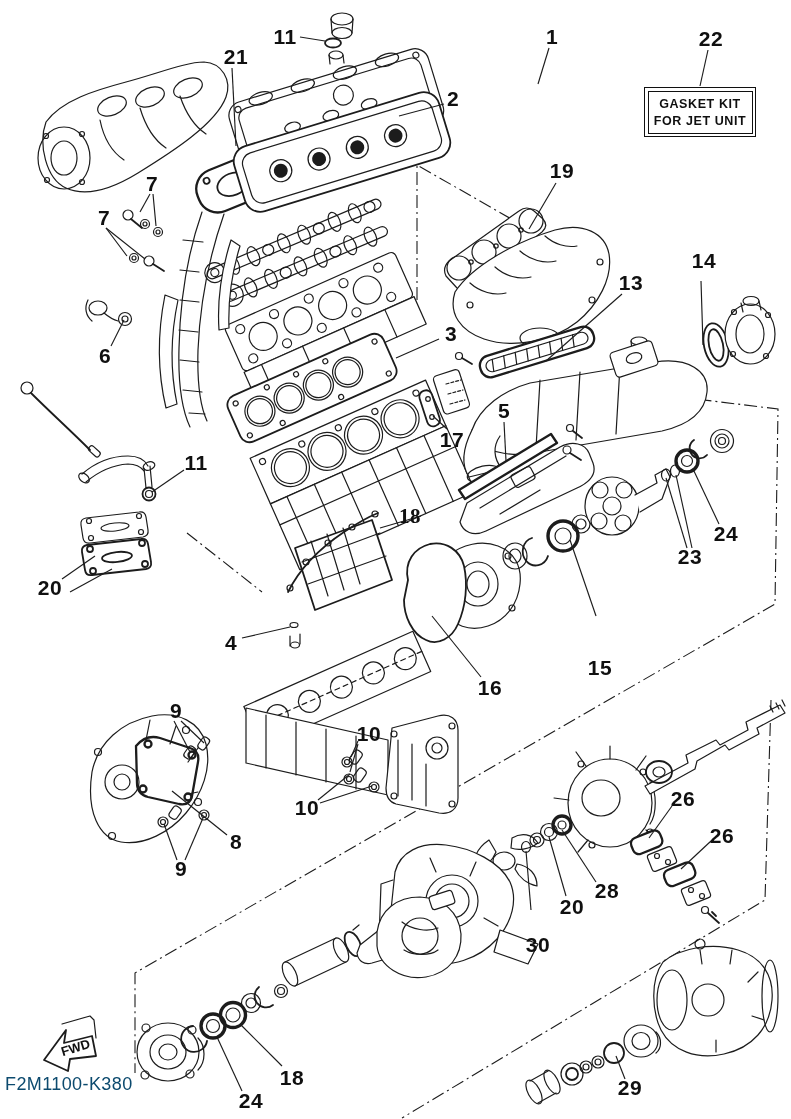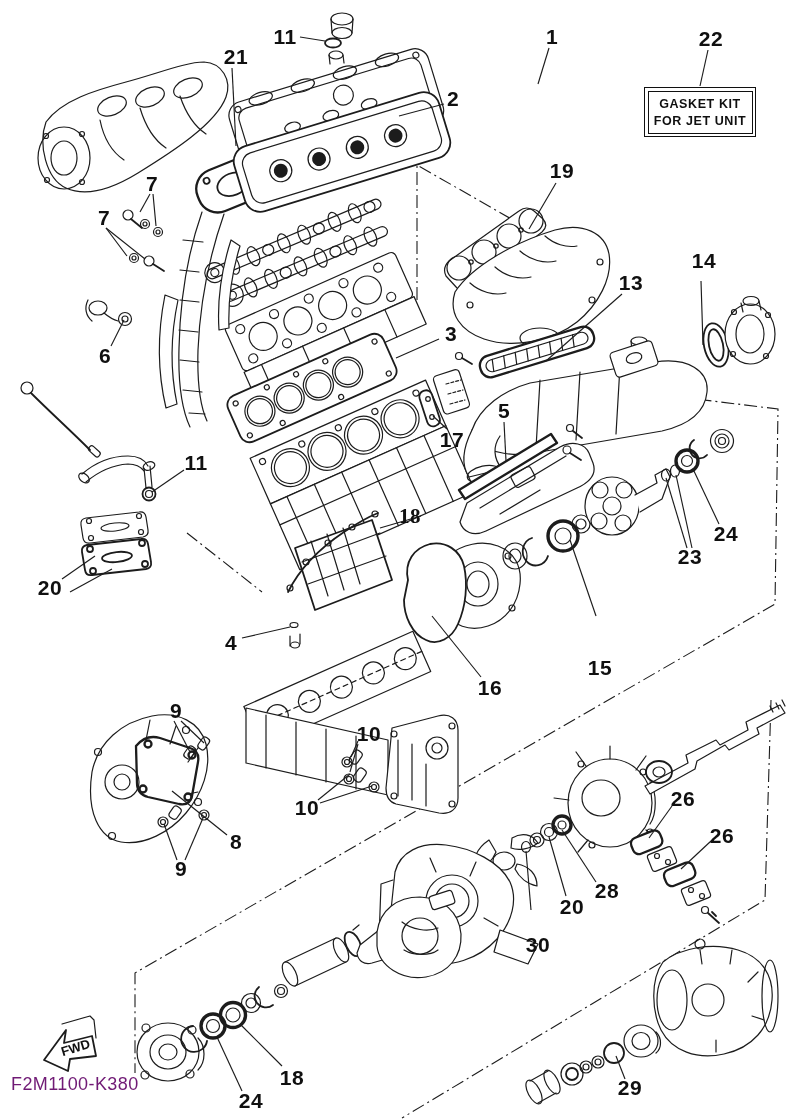--- a/index.html
+++ b/index.html
@@ -13,21 +13,21 @@
   svg .dark{fill:#1c1c1c;stroke:none;}
   svg .phantom{stroke:#1c1c1c;stroke-width:1.1;fill:none;stroke-dasharray:13 4 2 4;}
   svg .leader{stroke:#1c1c1c;stroke-width:1.15;fill:none;}
   .callout{position:absolute;transform:translate(-50%,-50%);font-size:21px;font-weight:bold;
            color:#101010;line-height:1;letter-spacing:0.5px;}
   .kit-box{position:absolute;border:1.7px solid #101010;padding:2.5px;background:#fff;box-sizing:border-box;}
   .kit-box-inner{border:1.2px solid #101010;height:100%;box-sizing:border-box;display:flex;
            flex-direction:column;align-items:center;justify-content:center;gap:3px;
            font-size:12.5px;font-weight:bold;color:#101010;letter-spacing:0.6px;white-space:nowrap;
            padding:0 4px;}
-  .part-code{position:absolute;left:11px;top:1074px;font-size:18px;color:#701a75;letter-spacing:0.4px;}
+  .part-code{position:absolute;left:5px;top:1074px;font-size:18px;color:#0c4a6e;letter-spacing:0.4px;}
 </style>
 </head>
 <body>
 
 <div class="stage">
 
 <svg width="791" height="1119" viewBox="0 0 791 1119">
 
   <g class="phantom">
     <path d="M417,323 L417,165 L534,232"></path>

